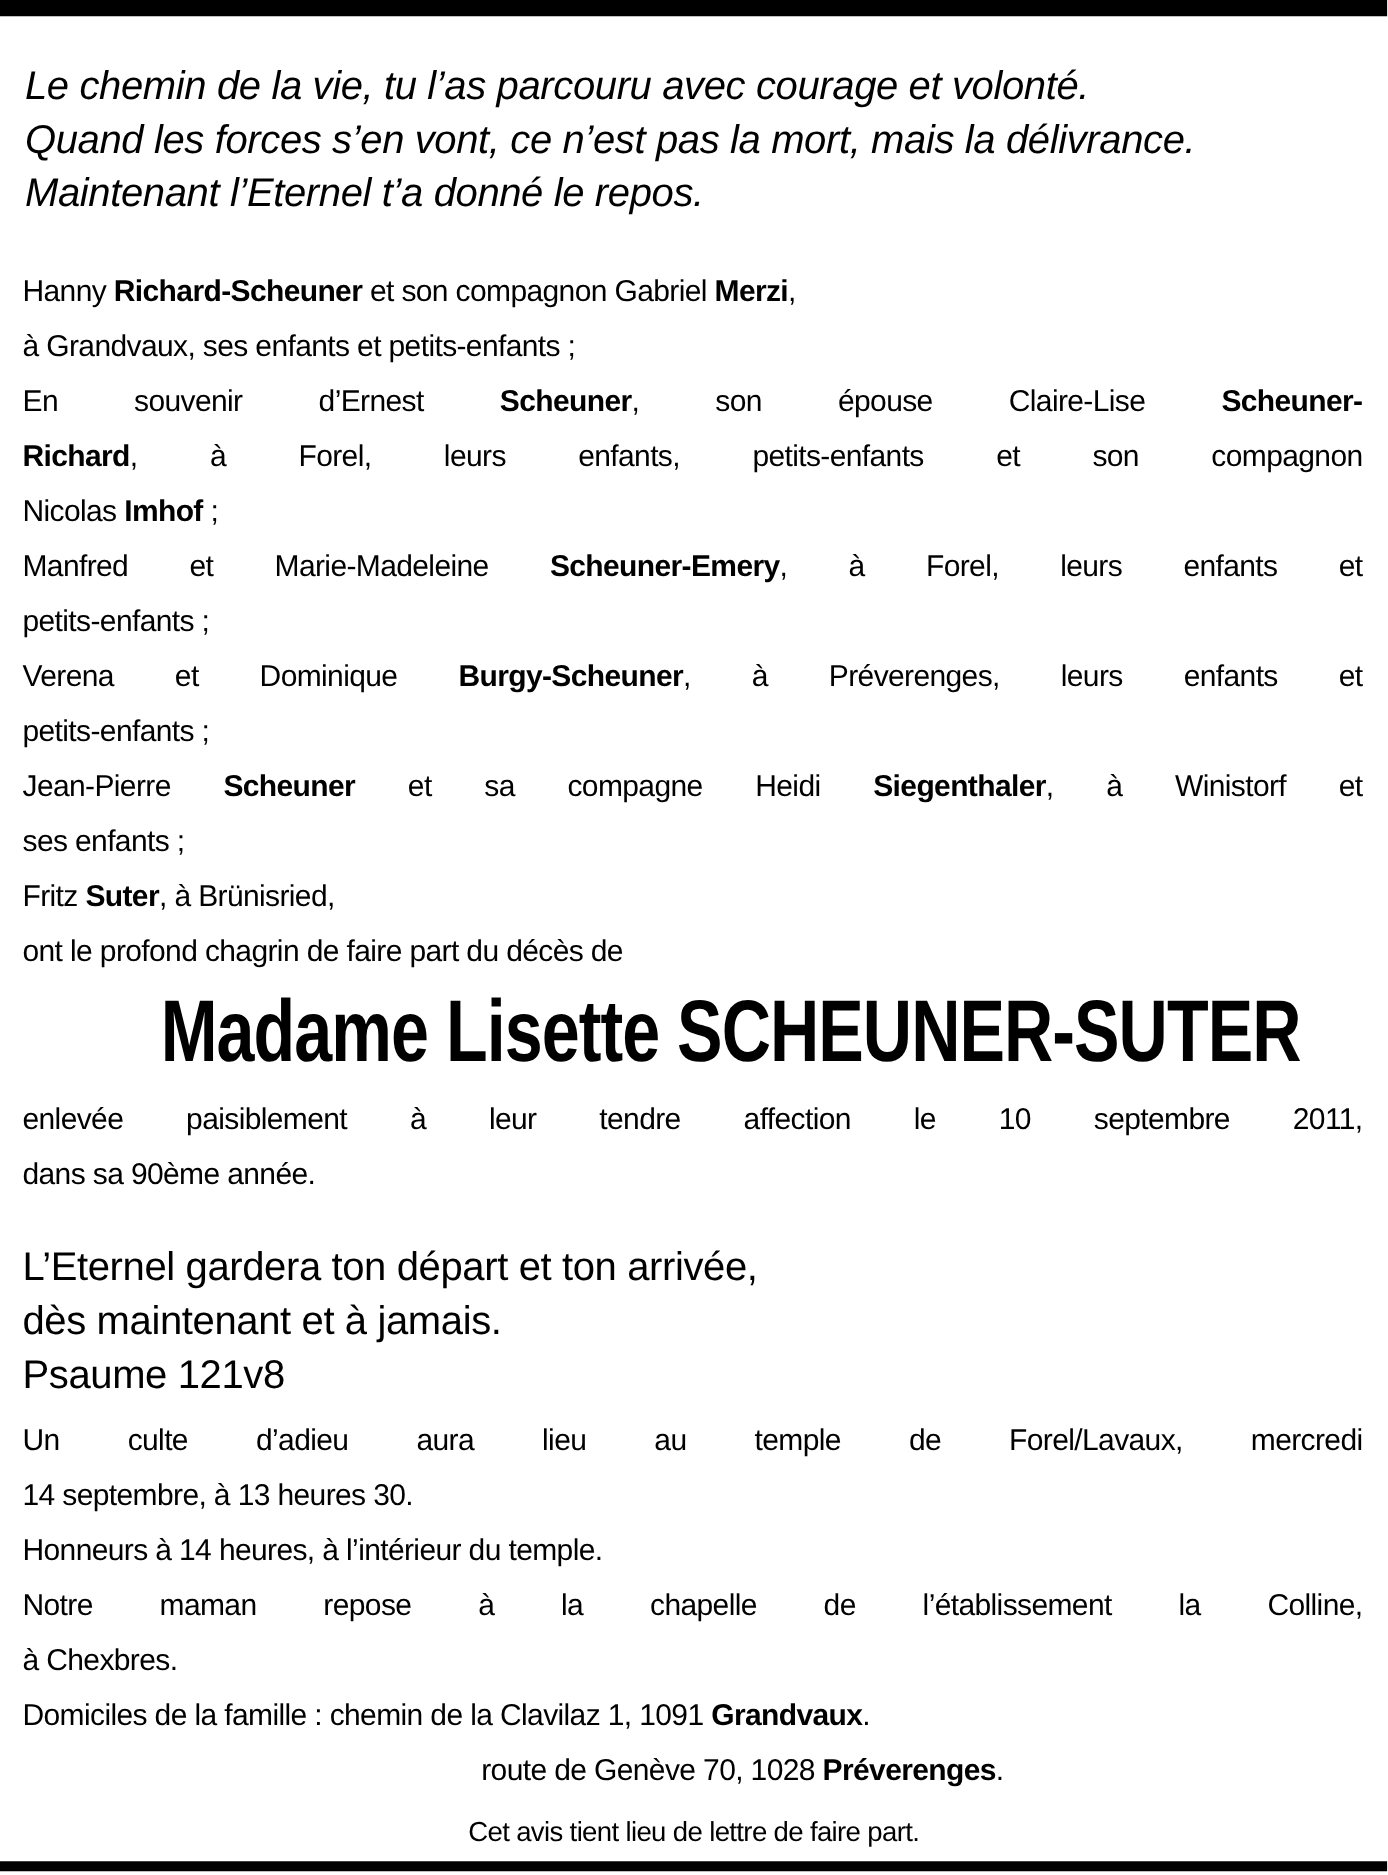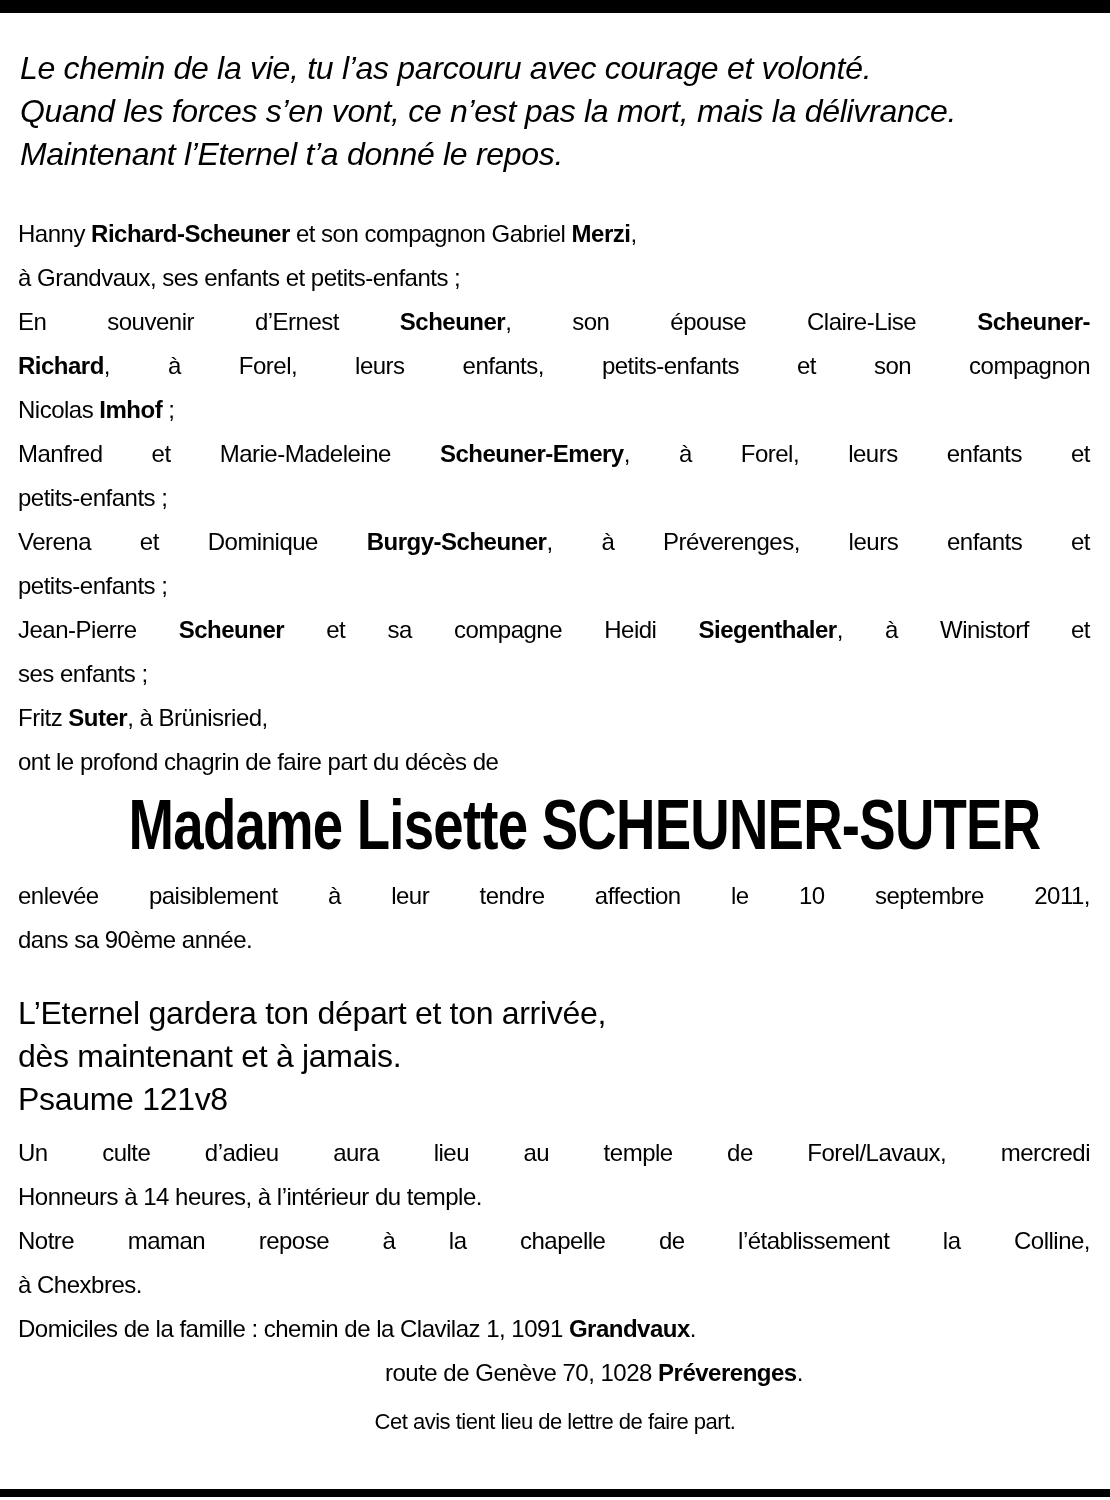--- a/index.html
+++ b/index.html
@@ -113,20 +113,21 @@
   </div>
 
   <div class="psalm">
     <div class="line">L’Eternel gardera ton départ et ton arrivée,</div>
     <div class="line">dès maintenant et à jamais.</div>
     <div class="line">Psaume 121v8</div>
   </div>
 
   <div class="ceremony bodytext">
     <div class="line fill"><span>Un culte d’adieu aura lieu au temple de Forel/Lavaux, mercredi</span></div>
+    <div class="line"><span>14 septembre, à 13 heures 30.</span></div>
     <div class="line"><span>Honneurs à 14 heures, à l’intérieur du temple.</span></div>
     <div class="line fill"><span>Notre maman repose à la chapelle de l’établissement la Colline,</span></div>
     <div class="line"><span>à Chexbres.</span></div>
     <div class="line"><span>Domiciles de la famille : chemin de la Clavilaz 1, 1091 </span><b>Grandvaux</b><span>.</span></div>
     <div class="line indent"><span>route de Genève 70, 1028 </span><b>Préverenges</b><span>.</span></div>
   </div>
 
   <div class="footer">Cet avis tient lieu de lettre de faire part.</div>
 
   <div class="bar bar-bottom"></div>

